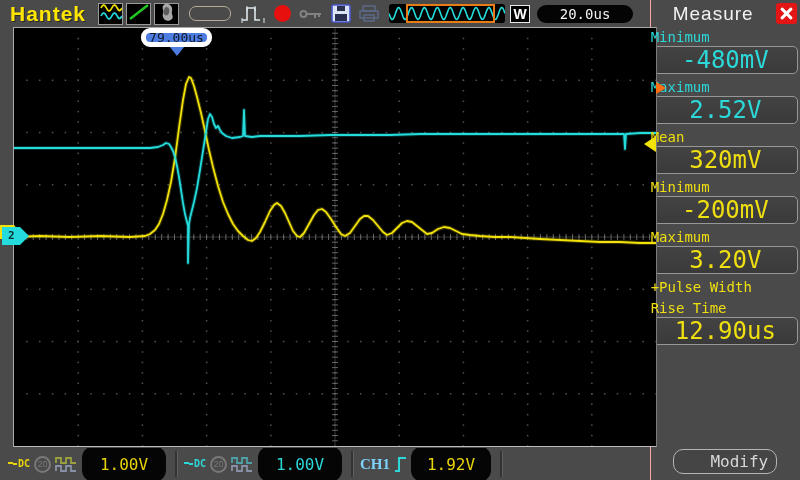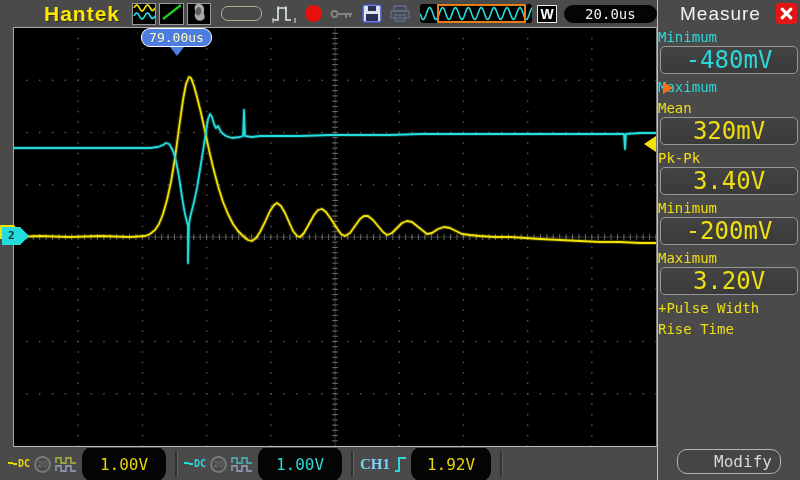--- a/index.html
+++ b/index.html
@@ -1,34 +1,34 @@
 <!DOCTYPE html>
 <html><head>
 <meta charset="utf-8">
 <style>
   html,body{margin:0;padding:0;background:#222;}
   *{box-sizing:border-box;}
   .scope{width:800px;height:480px;display:flex;font-family:"DejaVu Sans Mono",monospace;background:#4a4a4a;overflow:hidden;position:relative;}
   .left-col{width:657px;display:flex;flex-direction:column;}
   
-  .topbar{height:27px;background:#4a4a4a;display:flex;align-items:center;padding-left:44px;flex:0 0 auto;}
+  .topbar{height:27px;background:#4a4a4a;display:flex;align-items:center;padding-left:10px;flex:0 0 auto;}
   .logo{font-family:"Liberation Sans",sans-serif;font-weight:bold;font-size:21px;color:#ffe600;letter-spacing:1px;text-shadow:1px 1px 0 #2a2a2a;margin-right:12px;}
   .iconbtn{width:25px;height:22px;background:#000;border:1px solid #9a9a9a;display:flex;align-items:center;justify-content:center;margin-right:3px;}
   .statusbox{width:42px;height:15px;border:1px solid #b4ac96;border-radius:7px;margin-left:7px;}
   .tbicon{margin-left:8px;display:flex;align-items:center;}
   .recdot{width:17px;height:17px;border-radius:50%;background:#e80f0f;margin-left:9px;}
   .preview{width:116px;height:19px;background:#000;border-radius:3px;margin-left:10px;position:relative;overflow:hidden;}
   .preview .selbox{position:absolute;left:17px;top:0;width:89px;height:19px;border:2px solid #e87c16;}
   .wbox{width:20px;height:18px;background:#000;border:1px solid #e8e8e8;color:#fff;font-family:"Liberation Sans",sans-serif;font-weight:bold;font-size:14px;display:flex;align-items:center;justify-content:center;margin-left:5px;}
   .timepill{width:96px;height:18px;background:#040404;border-radius:9px;color:#f2f2f2;font-size:14px;display:flex;align-items:center;justify-content:center;margin-left:7px;}
   
   .screenwrap{height:421px;position:relative;background:#4a4a4a;flex:0 0 auto;}
   .grid{position:absolute;left:13px;top:0;width:644px;height:420px;background:#000;border:1px solid #a8a8a8;border-right-color:#7c7c7c;border-bottom-color:#bdbdbd;}
   .grid svg{display:block;}
-  .bubble{position:absolute;left:141px;top:1px;width:71px;height:19px;background:#4d7de0;border:1px solid #ffffff;border-radius:9px;color:#fef9c3;font-size:13px;display:flex;align-items:center;justify-content:center;z-index:5;}
+  .bubble{position:absolute;left:141px;top:1px;width:71px;height:19px;background:#4d7de0;border:5px solid #ffffff;border-radius:9px;color:#0f172a;font-size:13px;display:flex;align-items:center;justify-content:center;z-index:5;}
   .bubble-tip{position:absolute;left:170px;top:20px;width:0;height:0;border-left:7px solid transparent;border-right:7px solid transparent;border-top:9px solid #4d7de0;z-index:5;}
   .trig-marker{position:absolute;left:644px;top:109px;width:0;height:0;border-top:8px solid transparent;border-bottom:8px solid transparent;border-right:12px solid #f2e20a;z-index:4;}
   .ch2-marker{position:absolute;left:2px;top:200px;width:28px;height:18px;z-index:4;}
   .ch1-sliver{position:absolute;left:0;top:197px;width:24px;height:18px;z-index:3;}
   .ch2-marker .lbl{position:absolute;left:6px;top:2px;font-size:11px;font-weight:bold;color:#083030;}
   
   .bottombar{height:32px;background:#4a4a4a;display:flex;align-items:center;padding-left:8px;flex:0 0 auto;}
   .dcicon{display:flex;align-items:center;width:22px;margin-right:4px;}
   .dcicon .l1{width:16px;height:2px;background:currentColor;margin-bottom:2px;}
   .dcicon .l2{width:16px;height:2px;background:repeating-linear-gradient(90deg,currentColor 0 4px,transparent 4px 6px);margin-bottom:1px;}
@@ -1101,45 +1101,43 @@
       <span class="closebtn"></span>
     </div>
     <div class="measures" id="measures">
   <div class="mitem">
     <div class="mlabel cy"><span class="ltxt">Minimum</span></div>
     <div class="mvalue cy">-480mV</div>
   </div>
 
   <div class="mitem active">
     <div class="mlabel cy"><span class="arrow"></span><span class="ltxt">Maximum</span></div>
+    <div class="mvalue cy">2.52V</div>
   </div>
 
   <div class="mitem">
     <div class="mlabel yl"><span class="ltxt">Mean</span></div>
     <div class="mvalue yl">320mV</div>
   </div>
 
-  <div class="mitem">
-    <div class="mlabel yl"><span class="ltxt">Pk-Pk</span></div>
-    <div class="mvalue yl">3.40V</div>
-  </div>
 
   <div class="mitem">
     <div class="mlabel yl"><span class="ltxt">Minimum</span></div>
     <div class="mvalue yl">-200mV</div>
   </div>
 
   <div class="mitem">
     <div class="mlabel yl"><span class="ltxt">Maximum</span></div>
     <div class="mvalue yl">3.20V</div>
   </div>
 
   <div class="mitem">
     <div class="mlabel yl"><span class="ltxt">+Pulse Width</span></div>
   </div>
 
   <div class="mitem">
     <div class="mlabel yl"><span class="ltxt">Rise Time</span></div>
+    <div class="mvalue yl">12.90us</div>
   </div>
 </div>
     <div class="modifybtn">Modify</div>
   </div>
 </div>
 
 </body></html>

